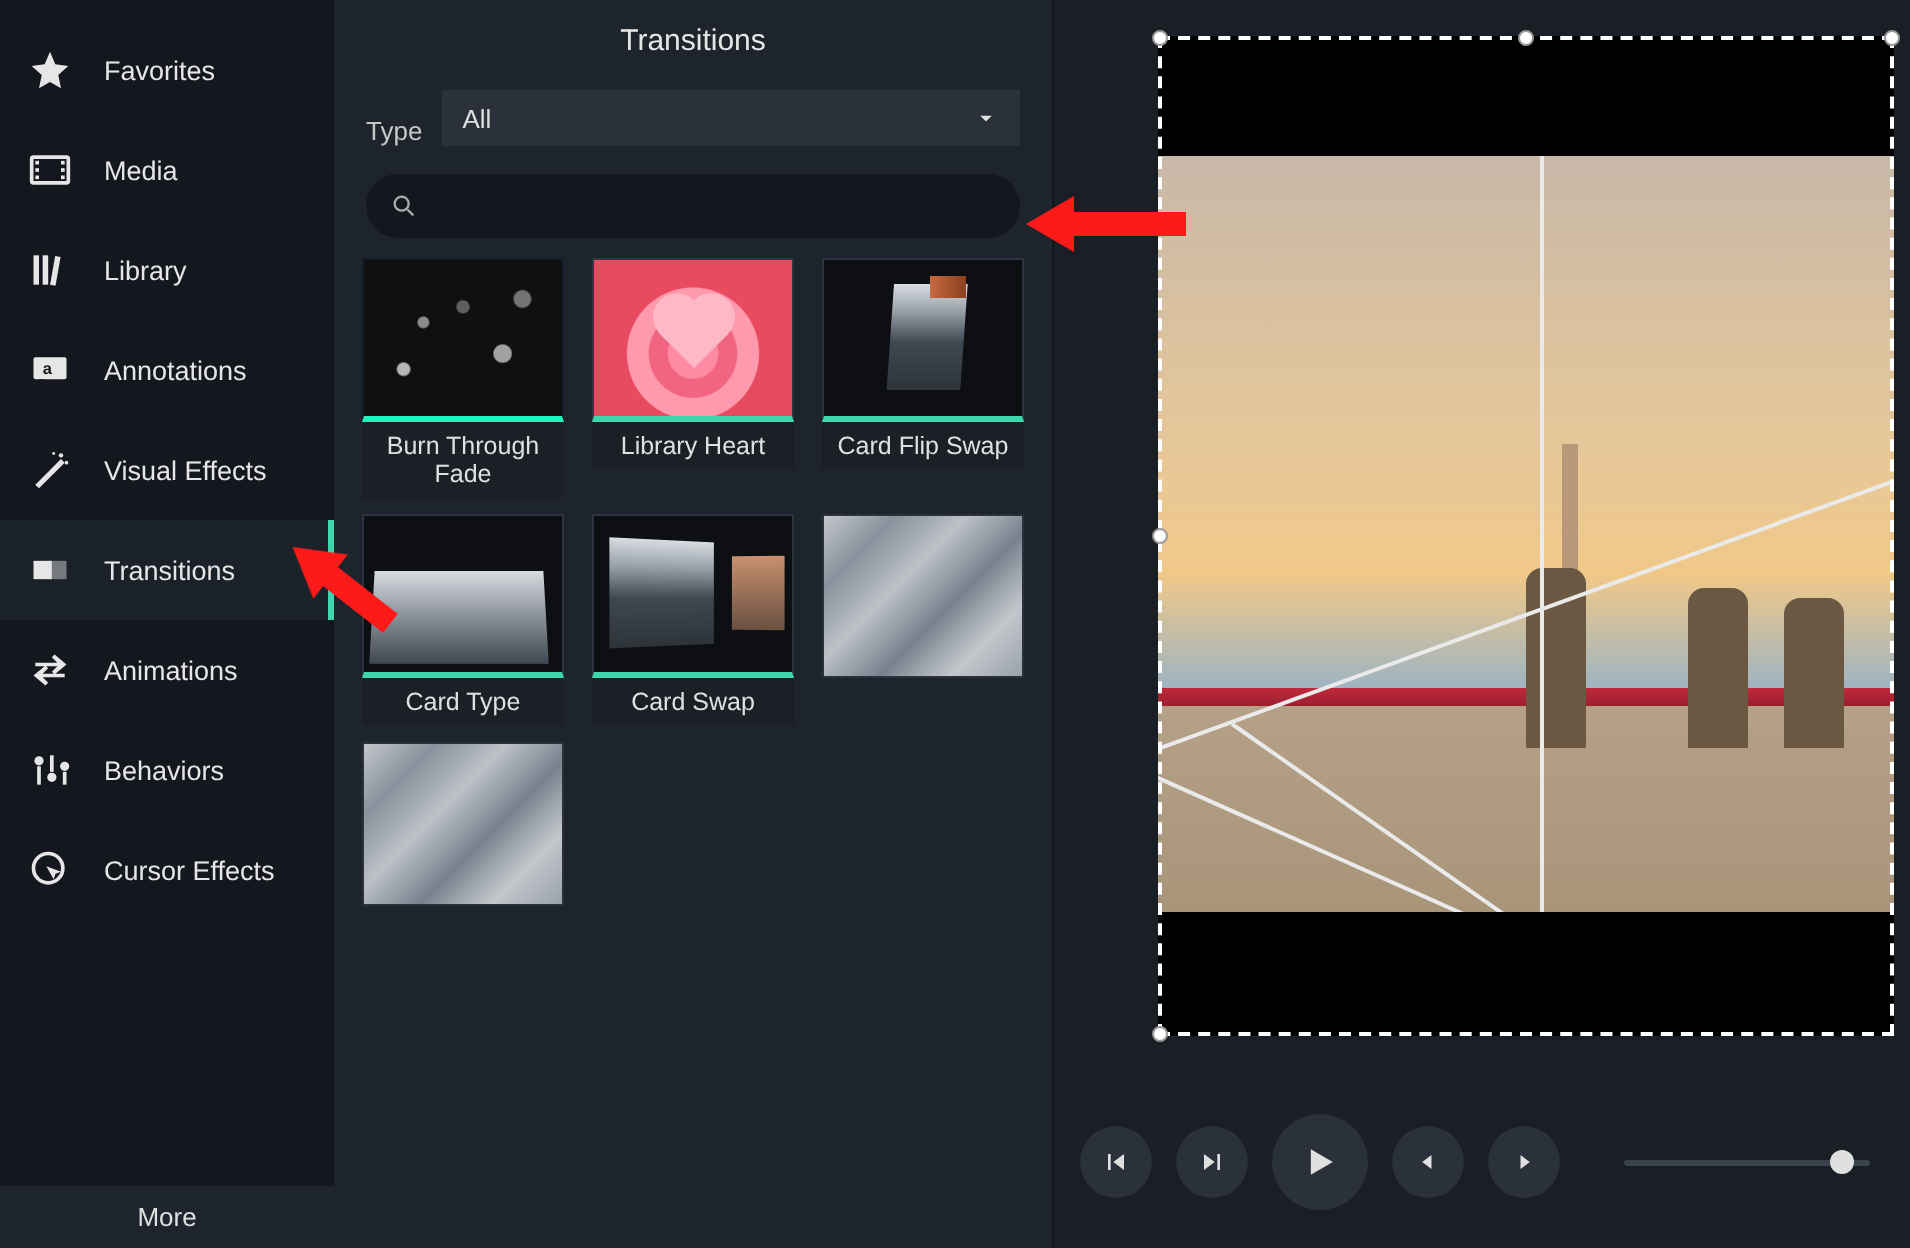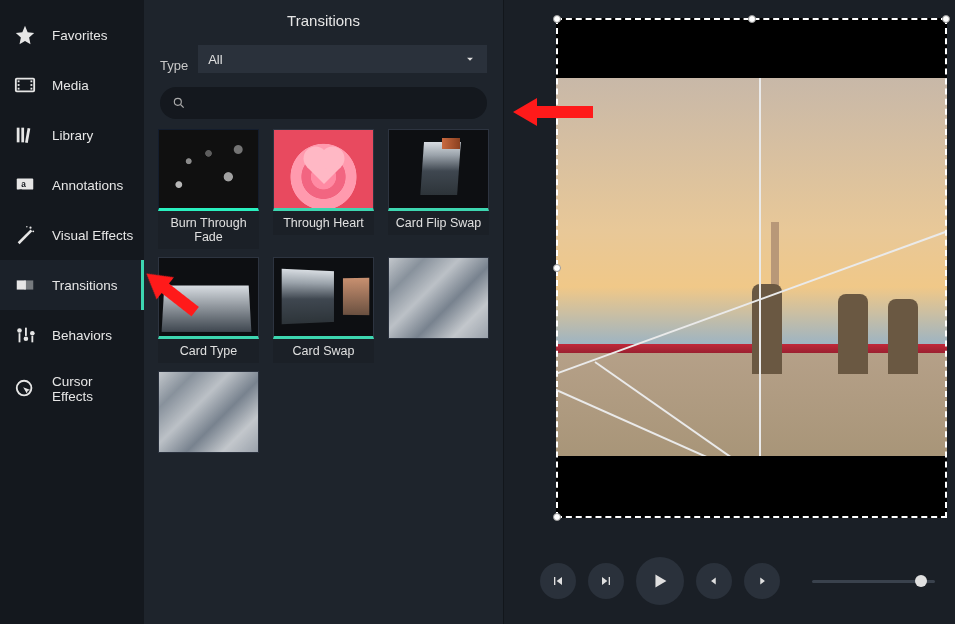--- a/index.html
+++ b/index.html
@@ -1,18 +1,18 @@
 <!DOCTYPE html>
 <html><head>
 <meta charset="utf-8">
 <style>
 * { margin: 0; padding: 0; box-sizing: border-box; font-family: -apple-system, BlinkMacSystemFont, "Segoe UI", Arial, sans-serif; }
 body { background: #1a1f26; color: #e0e0e0; width: 955px; height: 624px; overflow: hidden; position: relative; }
 .app { display: flex; height: 100%; }
-.sidebar { width: 144px; background: #14181e; display: flex; flex-direction: column; padding-top: 10px; }
+.sidebar { width: 167px; background: #14181e; display: flex; flex-direction: column; padding-top: 10px; }
 .sidebar-item { display: flex; align-items: center; padding: 14px 10px 14px 14px; cursor: pointer; gap: 16px; position: relative; }
 .sidebar-item.selected { background: #1b2129; }
 .sidebar-item.selected::after { content: ''; position: absolute; right: 0; top: 0; bottom: 0; width: 3px; background: #3dd6b0; }
 .sidebar-icon { width: 22px; height: 22px; display: flex; align-items: center; justify-content: center; flex-shrink: 0; }
 .sidebar-icon svg { width: 22px; height: 22px; fill: #e6e6e6; }
 .sidebar-label { font-size: 13.5px; color: #e6e6e6; }
 .sidebar-more { margin-top: auto; text-align: center; padding: 8px; font-size: 13px; color: #e0e0e0; background: #1e252e; cursor: pointer; }
 .panel { width: 360px; background: #1e242c; display: flex; flex-direction: column; border-right: 1px solid #12161b; }
 .panel-title { text-align: center; font-size: 15px; padding: 12px 0 10px; color: #e6e6e6; font-weight: 400; }
 .panel-row { display: flex; align-items: center; padding: 6px 16px; gap: 10px; }
@@ -145,39 +145,48 @@
           <svg viewBox="0 0 24 24">
             <rect x="3" y="7" width="10" height="10"></rect>
             <rect x="11" y="7" width="10" height="10" fill-opacity="0.45"></rect>
           </svg>
         </span>
       <span class="sidebar-label">Transitions</span>
     </div>
     <div class="sidebar-item">
       <span class="sidebar-icon">
           <svg viewBox="0 0 24 24">
+            <path d="M4 8h12l-3-3 1.5-1.5L21 9l-6.5 5.5L13 13l3-3H4zM20 16H8l3 3-1.5 1.5L3 15l6.5-5.5L11 11l-3 3h12z"></path>
+          </svg>
+        </span>
+      <span class="sidebar-label">Animations</span>
+    </div>
+    <div class="sidebar-item">
+      <span class="sidebar-icon">
+          <svg viewBox="0 0 24 24">
             <circle cx="6" cy="7" r="2.5"></circle>
             <rect x="5" y="10" width="2" height="10"></rect>
             <circle cx="13" cy="16" r="2.5"></circle>
             <rect x="12" y="4" width="2" height="9"></rect>
             <circle cx="20" cy="10" r="2.5"></circle>
             <rect x="19" y="13" width="2" height="7"></rect>
           </svg>
         </span>
       <span class="sidebar-label">Behaviors</span>
     </div>
     <div class="sidebar-item">
       <span class="sidebar-icon">
           <svg viewBox="0 0 24 24">
             <circle cx="11" cy="11" r="8" fill="none" stroke="#e6e6e6" stroke-width="2"></circle>
             <path d="M10 10l8 3-3 1-1 3z"></path>
           </svg>
         </span>
       <span class="sidebar-label">Cursor Effects</span>
     </div>
+    <div class="sidebar-more">More</div>
   </div>
 
   <div class="panel">
     <div class="panel-title">Transitions</div>
     <div class="panel-row">
       <span class="panel-row-label">Type</span>
       <div class="type-select">
         <span>All</span>
         <svg viewBox="0 0 24 24">
             <path d="M7 10l5 5 5-5z"></path>
@@ -195,21 +204,21 @@
     </div>
     <div class="grid">
       <div class="card">
         <div class="thumb accent burn-through"></div>
         <div class="card-label">Burn Through Fade</div>
       </div>
       <div class="card">
         <div class="thumb accent bursting-heart">
             <div class="heart"></div>
           </div>
-        <div class="card-label">Through Heart</div>
+        <div class="card-label">Library Heart</div>
       </div>
       <div class="card">
         <div class="thumb accent card-flip">
             <div class="tilted right"></div>
             <div class="orange-edge"></div>
           </div>
         <div class="card-label">Card Flip Swap</div>
       </div>
       <div class="card">
         <div class="thumb accent">

